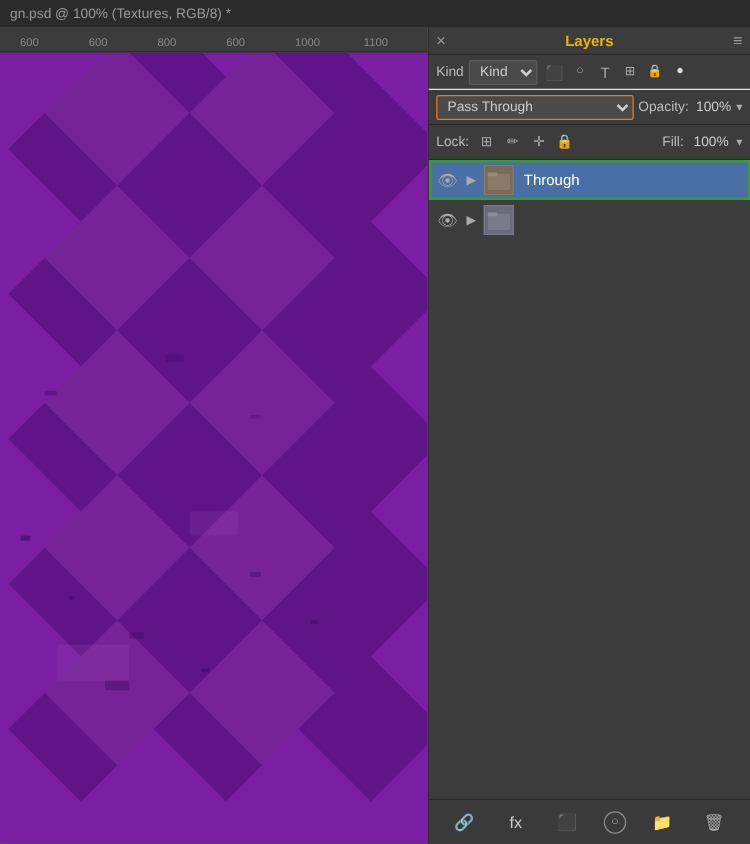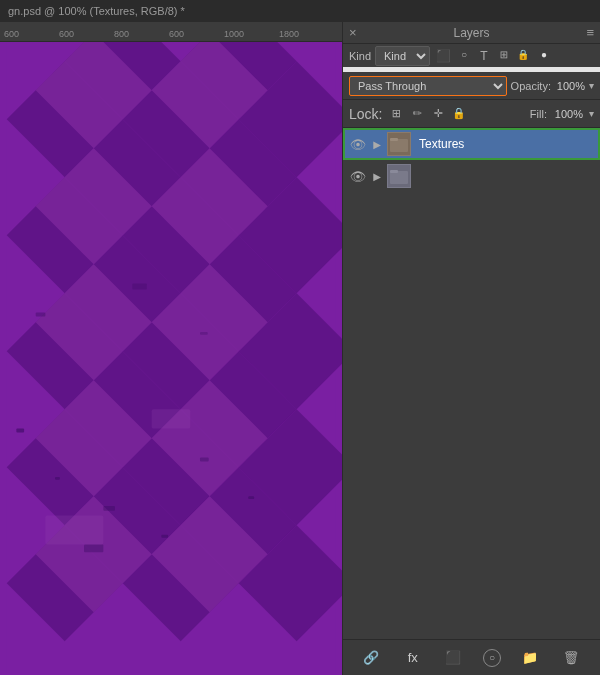--- a/index.html
+++ b/index.html
@@ -48,21 +48,21 @@
       border-bottom: 1px solid #2a2a2a;
       display: flex;
       align-items: flex-end;
       padding-bottom: 2px;
       overflow: hidden;
     }
 
     .ruler-marks {
       display: flex;
       gap: 0;
-      padding-left: 4px;
+      padding-left: 16px;
     }
 
     .ruler-mark {
       font-size: 9px;
       color: #888;
       width: 55px;
       text-align: left;
     }
 
     .canvas-content {
@@ -86,32 +86,32 @@
       width: 258px;
       background: #3c3c3c;
       display: flex;
       flex-direction: column;
       border-left: 1px solid #2a2a2a;
       flex-shrink: 0;
     }
 
     .layers-title {
       font-size: 12px;
-      color: #a3a3a3;
-      font-weight: 400;
+      color: #eab308;
+      font-weight: 700;
       text-align: right;
     }
 
     
     .kind-row {
       display: flex;
       align-items: center;
       padding: 4px 6px;
       gap: 4px;
-      border-bottom: 5px solid #e5e5e5;
+      border-bottom: 1px solid #e5e5e5;
       height: 28px;
     }
 
     .kind-label {
       color: #bbb;
       font-size: 11px;
     }
 
     .kind-select {
       background: #4a4a4a;
@@ -181,21 +181,21 @@
       display: flex;
       align-items: center;
       padding: 4px 6px;
       gap: 6px;
       border-bottom: 1px solid #2a2a2a;
       height: 28px;
     }
 
     .lock-label {
       color: #bbb;
-      font-size: 14px;
+      font-size: 11px;
     }
 
     .lock-icons {
       display: flex;
       gap: 5px;
     }
 
     .lock-icon {
       color: #aaa;
       font-size: 12px;
@@ -323,21 +323,21 @@
 <div class="main-area">
 
   <div class="canvas-area">
     <div class="ruler-top">
       <div class="ruler-marks">
         <span class="ruler-mark">600</span>
         <span class="ruler-mark">600</span>
         <span class="ruler-mark">800</span>
         <span class="ruler-mark">600</span>
         <span class="ruler-mark">1000</span>
-        <span class="ruler-mark">1800</span>
+        <span class="ruler-mark">1100</span>
       </div>
     </div>
     <div class="canvas-content">
       <div class="purple-canvas">
         <svg class="chevron-pattern" viewBox="0 0 340 655" xmlns="http://www.w3.org/2000/svg">
 
           <rect width="340" height="655" fill="#7a1fa2"></rect>
 
           <polygon points="0,80 60,20 120,80 60,140" fill="#5a1282" opacity="0.8"></polygon>
           <polygon points="60,20 120,80 180,20 120,-40" fill="#5a1282" opacity="0.8"></polygon>
@@ -451,21 +451,21 @@
 
       <div class="layer-item selected">
         <span class="layer-visibility">👁</span>
         <span class="layer-expand">▶</span>
         <div class="layer-thumbnail folder" style="background:#7a6a5a; border:1px solid #8a7a6a; width:24px; height:24px; display:flex; align-items:center; justify-content:center;">
           <svg width="18" height="16" viewBox="0 0 18 16">
             <rect x="0" y="3" width="18" height="13" rx="1" fill="#8a7a6a"></rect>
             <rect x="0" y="2" width="8" height="3" rx="1" fill="#9a8a7a"></rect>
           </svg>
         </div>
-        <span class="layer-name" style="color:#fff;">Textures</span>
+        <span class="layer-name" style="color:#fff;">Through</span>
       </div>
 
       <div class="layer-item">
         <span class="layer-visibility">👁</span>
         <span class="layer-expand">▶</span>
         <div class="layer-thumbnail folder" style="background:#6a6a7a; border:1px solid #7a7a8a; width:24px; height:24px; display:flex; align-items:center; justify-content:center;">
           <svg width="18" height="16" viewBox="0 0 18 16">
             <rect x="0" y="3" width="18" height="13" rx="1" fill="#7a7a8a"></rect>
             <rect x="0" y="2" width="8" height="3" rx="1" fill="#8a8a9a"></rect>
           </svg>

